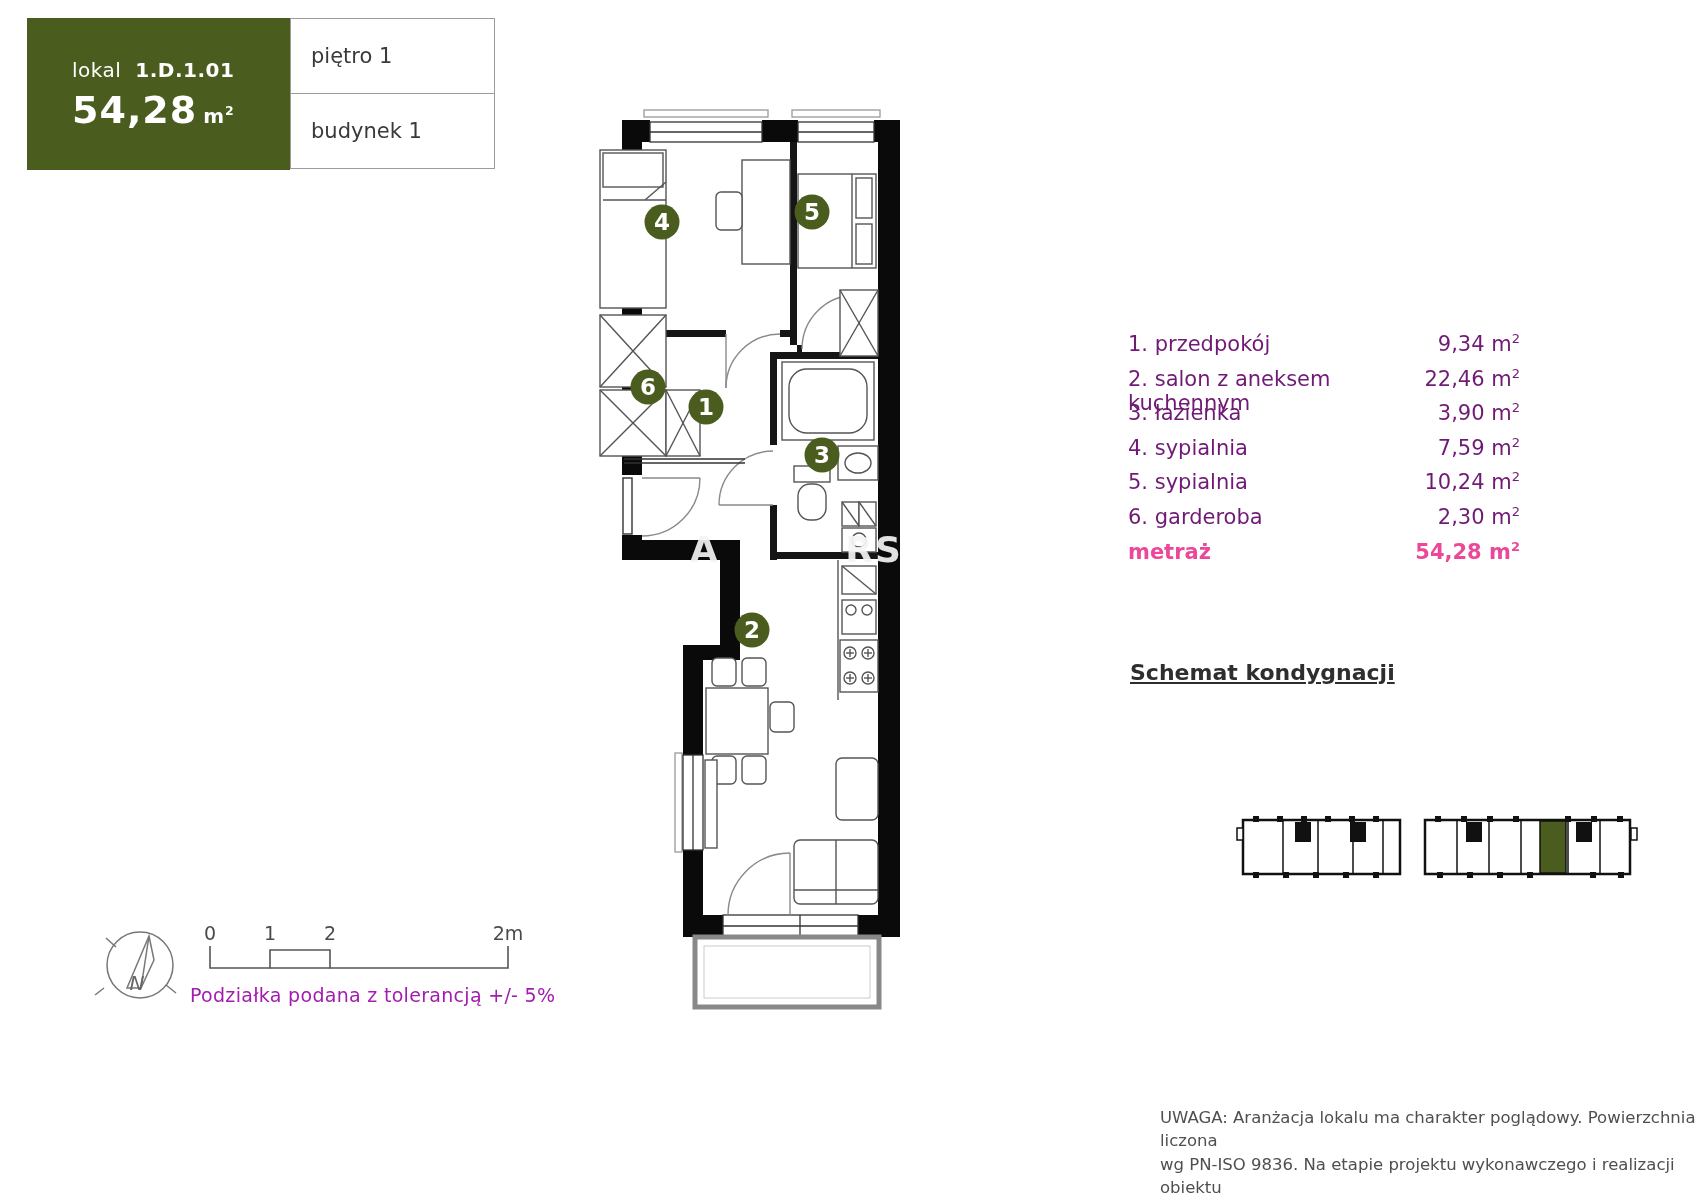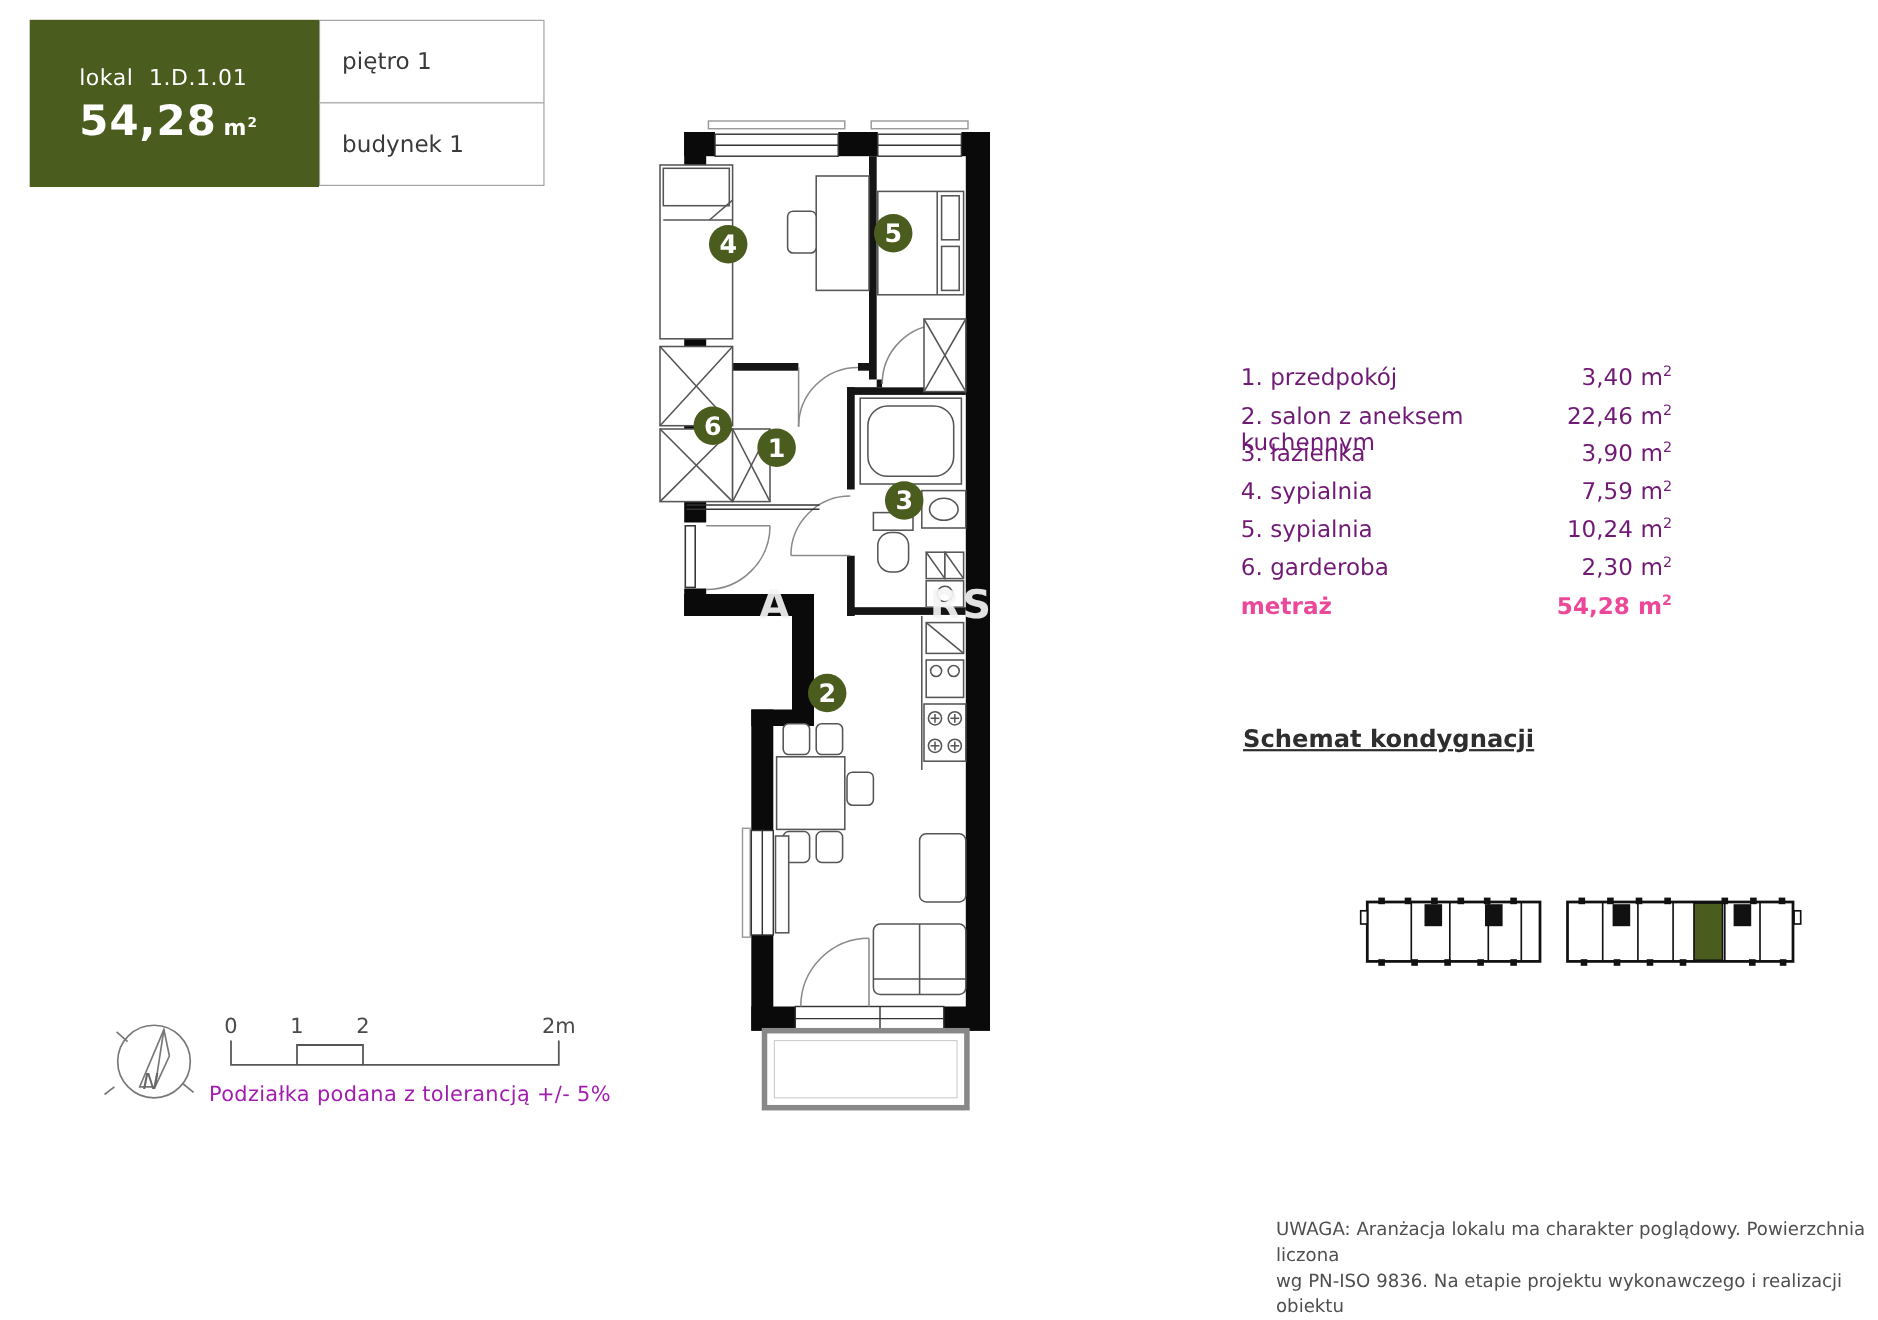--- a/index.html
+++ b/index.html
@@ -3,21 +3,21 @@
 <meta charset="utf-8">
 <style>
   html,body{margin:0;padding:0;background:#fff;}
   body{width:1707px;height:1200px;position:relative;overflow:hidden;
        font-family:"DejaVu Sans","Liberation Sans",sans-serif;color:#3a3a3a;}
   .abs{position:absolute;}
   
   .lokal-box{left:27px;top:18px;width:263px;height:152px;background:#4a5c1e;color:#fff;
              box-sizing:border-box;padding:40px 0 0 45px;}
   .lokal-line{font-size:20px;letter-spacing:.5px;}
-  .lokal-line .lokal-id{margin-left:14px;}
+  .lokal-line .lokal-id{margin-left:14px;font-weight:bold;}
   .area-line{margin-top:6px;font-size:38px;font-weight:bold;letter-spacing:1px;}
   .area-line .unit{font-size:20px;font-weight:bold;margin-left:6px;}
   sup{font-size:.62em;}
   .hdr-cell{left:290px;width:205px;height:76px;background:#fff;border:1px solid #9c9c9c;
             box-sizing:border-box;display:flex;align-items:center;padding-left:20px;
             font-size:21px;color:#3a3a3a;}
   .hdr-cell.c1{top:18px;}
   .hdr-cell.c2{top:93px;}
   
   .room-list{left:1128px;top:331px;width:392px;}
@@ -50,21 +50,21 @@
 <div class="abs hdr-cell c1">
   <span>piętro 1</span>
 </div>
 <div class="abs hdr-cell c2">
   <span>budynek 1</span>
 </div>
 
 <div class="abs room-list">
   <div class="room-row">
     <span>1. przedpokój</span>
-    <span class="val"><span>3,40</span> <span>m</span><sup>2</sup></span>
+    <span class="val"><span>9,34</span> <span>m</span><sup>2</sup></span>
   </div>
   <div class="room-row">
     <span>2. salon z aneksem kuchennym</span>
     <span class="val"><span>22,46</span> <span>m</span><sup>2</sup></span>
   </div>
   <div class="room-row">
     <span>3. łazienka</span>
     <span class="val"><span>3,90</span> <span>m</span><sup>2</sup></span>
   </div>
   <div class="room-row">

